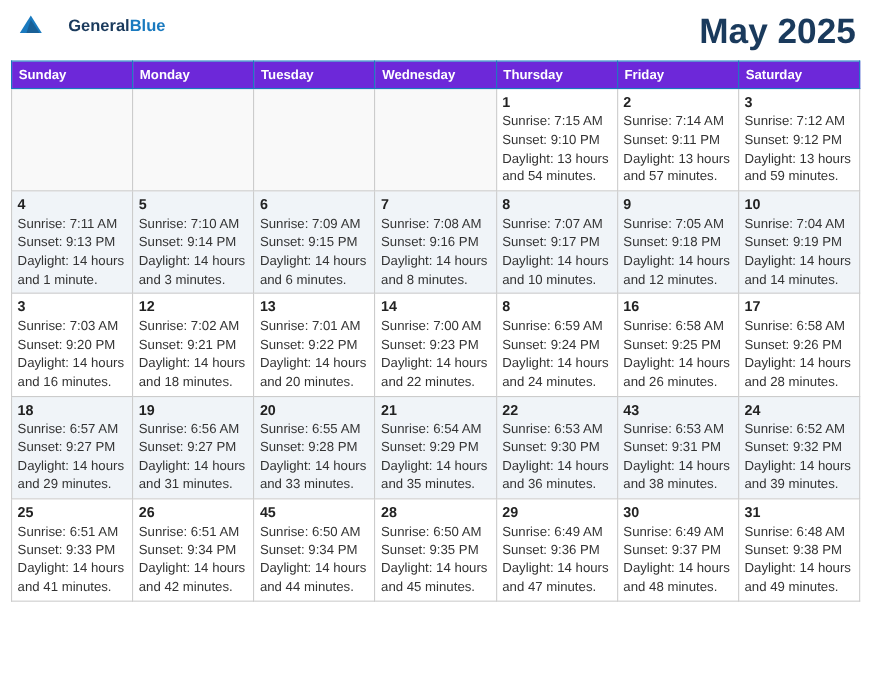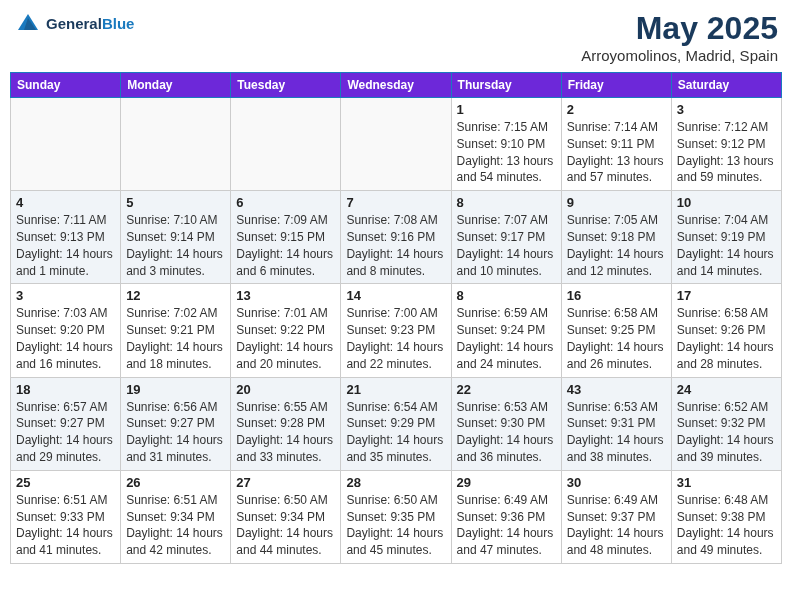--- a/index.html
+++ b/index.html
@@ -13,21 +13,21 @@
     .header {
       display: flex;
       justify-content: space-between;
       align-items: flex-start;
       margin-bottom: 8px;
       padding: 0 4px;
     }
     .logo {
       display: flex;
       align-items: center;
-      gap: 4px;
+      gap: 20px;
     }
     .logo-icon {
       width: 28px;
       height: 28px;
     }
     .title-block {
       text-align: right;
       margin-left: 17px;
     }
     .title-month {
@@ -93,21 +93,20 @@
       <polygon points="14,8 22,20 10,20" fill="#1a3a5c" opacity="0.4"></polygon>
     </svg>
     <div>
       <div style="font-size:15px; font-weight:bold; color:#1a3a5c; line-height:1.2;">
         <span style="color:#1a3a5c;">General</span><span style="color:#1a7abf;">Blue</span>
       </div>
     </div>
   </div>
   <div class="title-block">
     <div class="title-month">May 2025</div>
-    <div class="title-location">Arroyomolinos, Madrid, Spain</div>
   </div>
 </div>
 
 <table>
   <thead>
     <tr>
     <th>Sunday</th>
         <th>Monday</th>
         <th>Tuesday</th>
         <th>Wednesday</th>
@@ -228,21 +227,21 @@
       <tr>
         <td>
           <div class="day-num">25</div>
           <div class="day-info">Sunrise: 6:51 AM<br>Sunset: 9:33 PM<br>Daylight: 14 hours<br>and 41 minutes.</div>
         </td>
         <td>
           <div class="day-num">26</div>
           <div class="day-info">Sunrise: 6:51 AM<br>Sunset: 9:34 PM<br>Daylight: 14 hours<br>and 42 minutes.</div>
         </td>
         <td>
-          <div class="day-num">27</div>
+          <div class="day-num">45</div>
           <div class="day-info">Sunrise: 6:50 AM<br>Sunset: 9:34 PM<br>Daylight: 14 hours<br>and 44 minutes.</div>
         </td>
         <td>
           <div class="day-num">28</div>
           <div class="day-info">Sunrise: 6:50 AM<br>Sunset: 9:35 PM<br>Daylight: 14 hours<br>and 45 minutes.</div>
         </td>
         <td>
           <div class="day-num">29</div>
           <div class="day-info">Sunrise: 6:49 AM<br>Sunset: 9:36 PM<br>Daylight: 14 hours<br>and 47 minutes.</div>
         </td>

